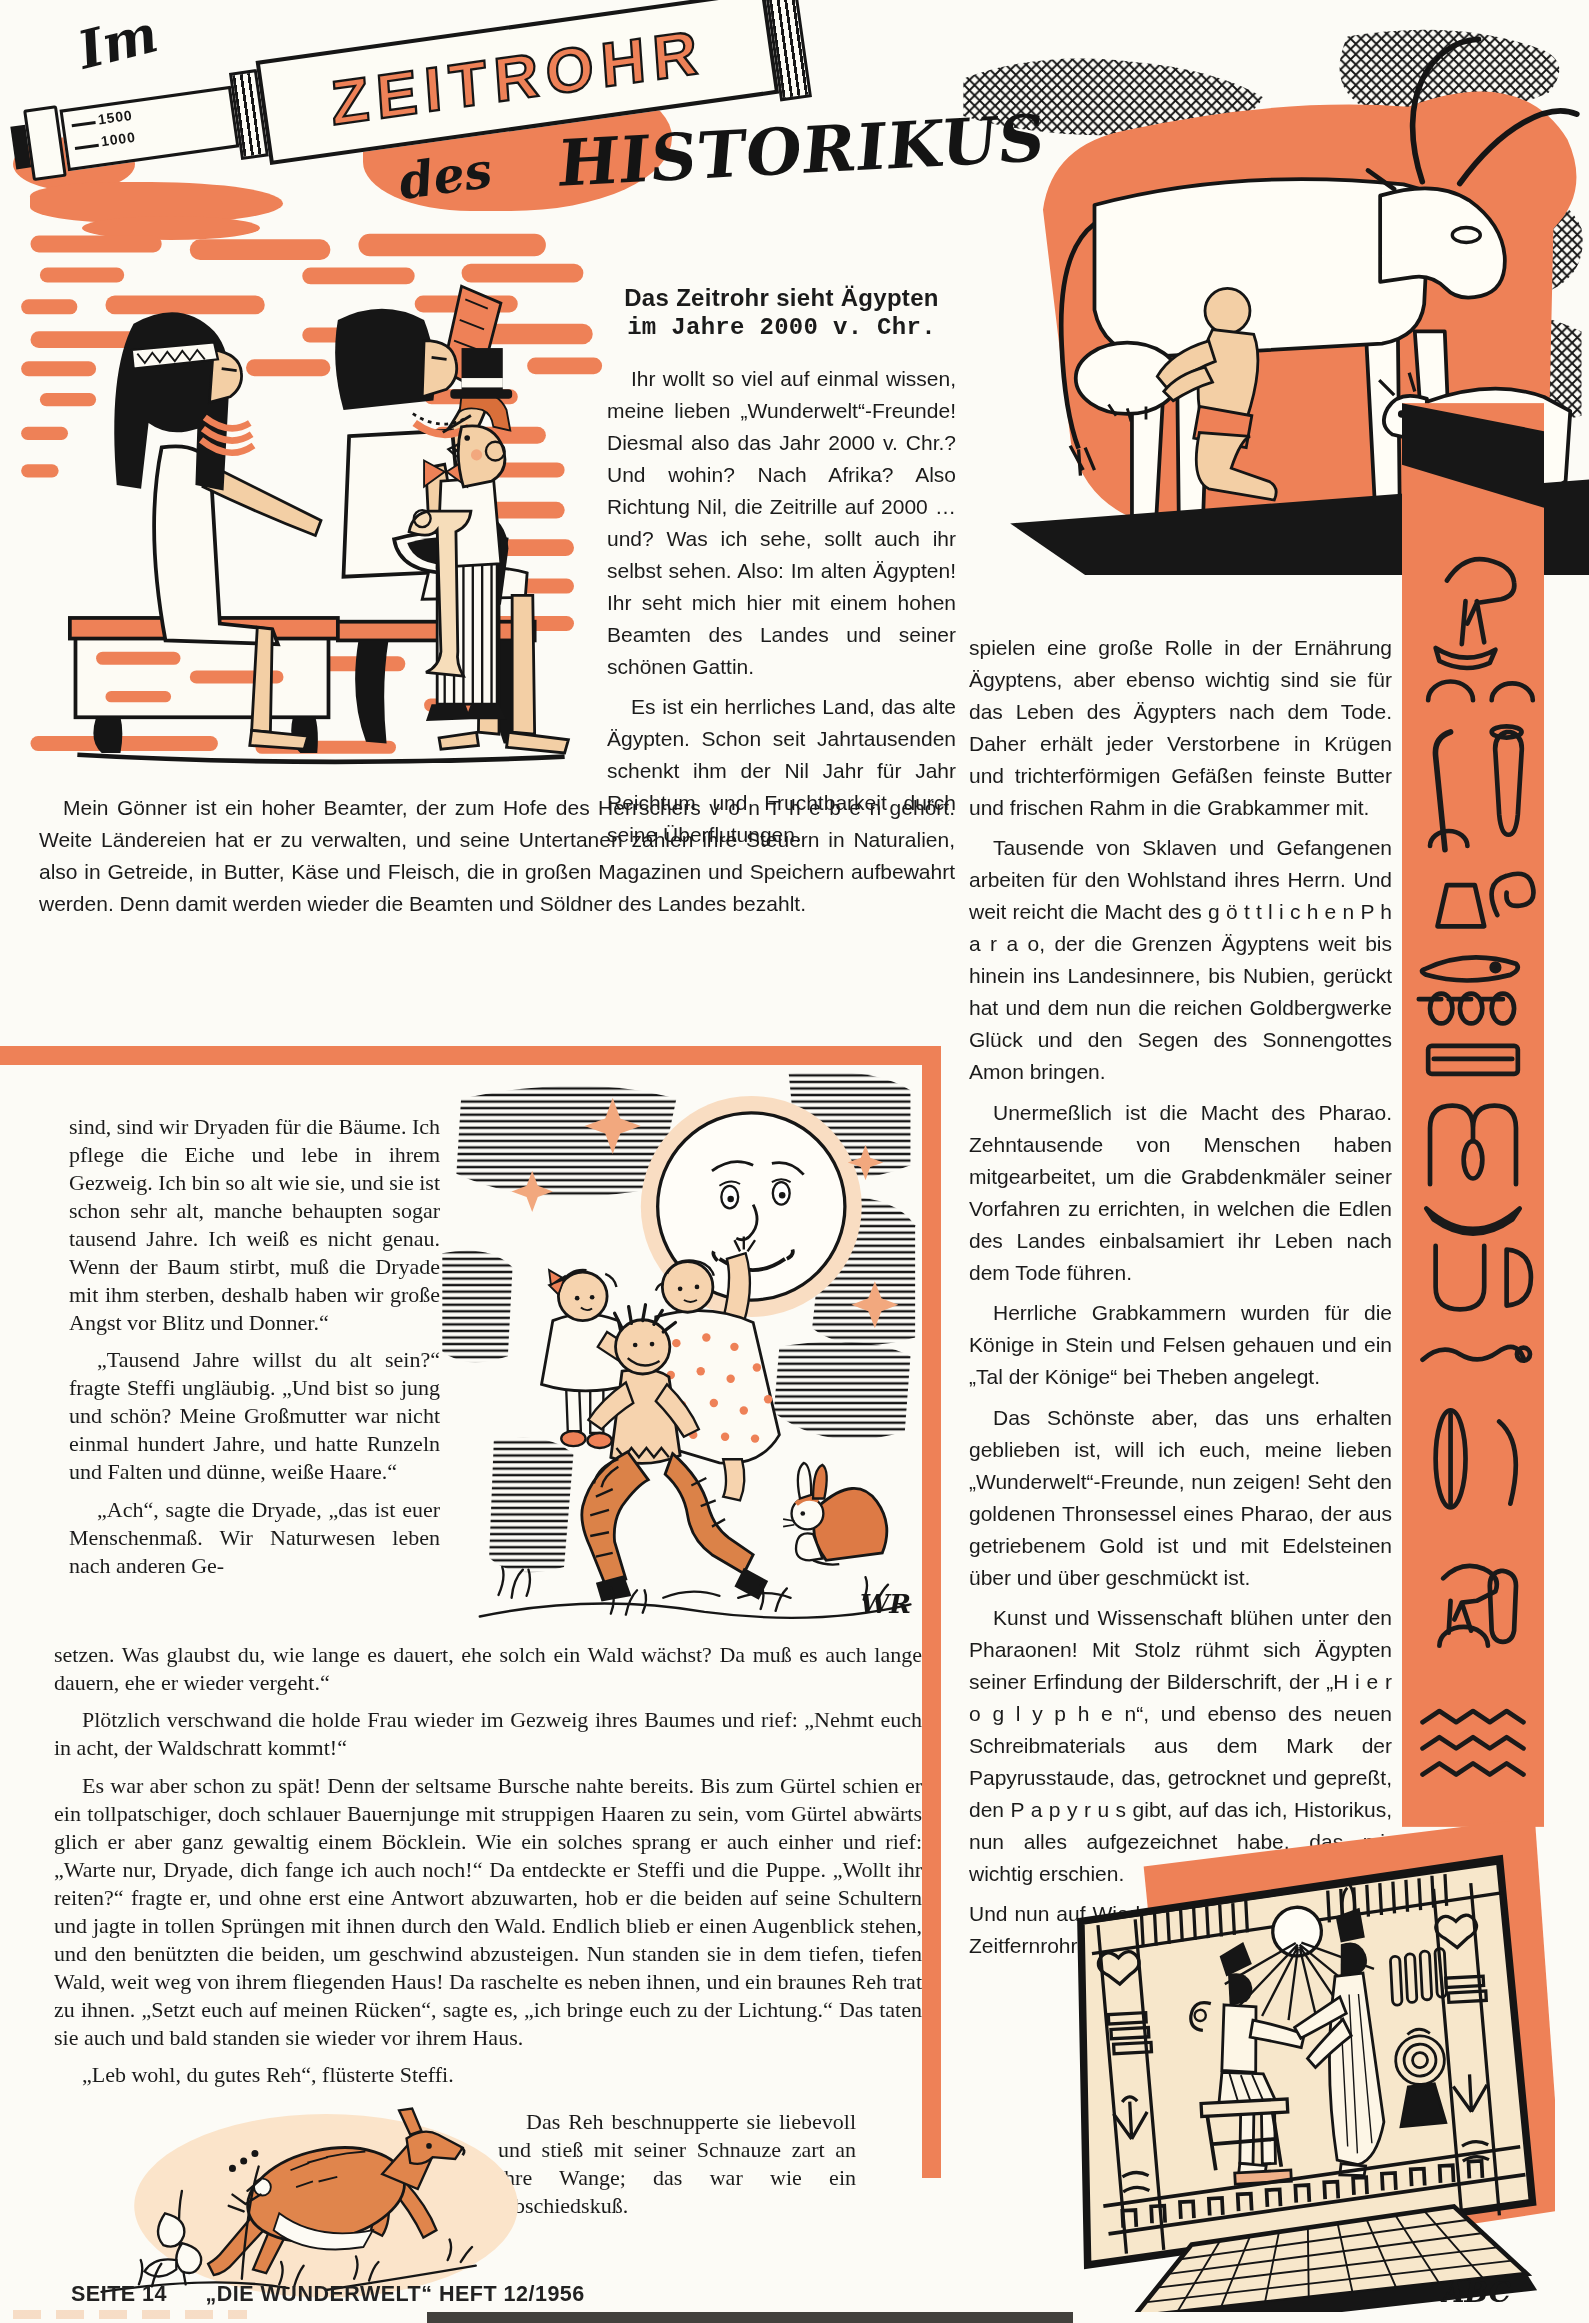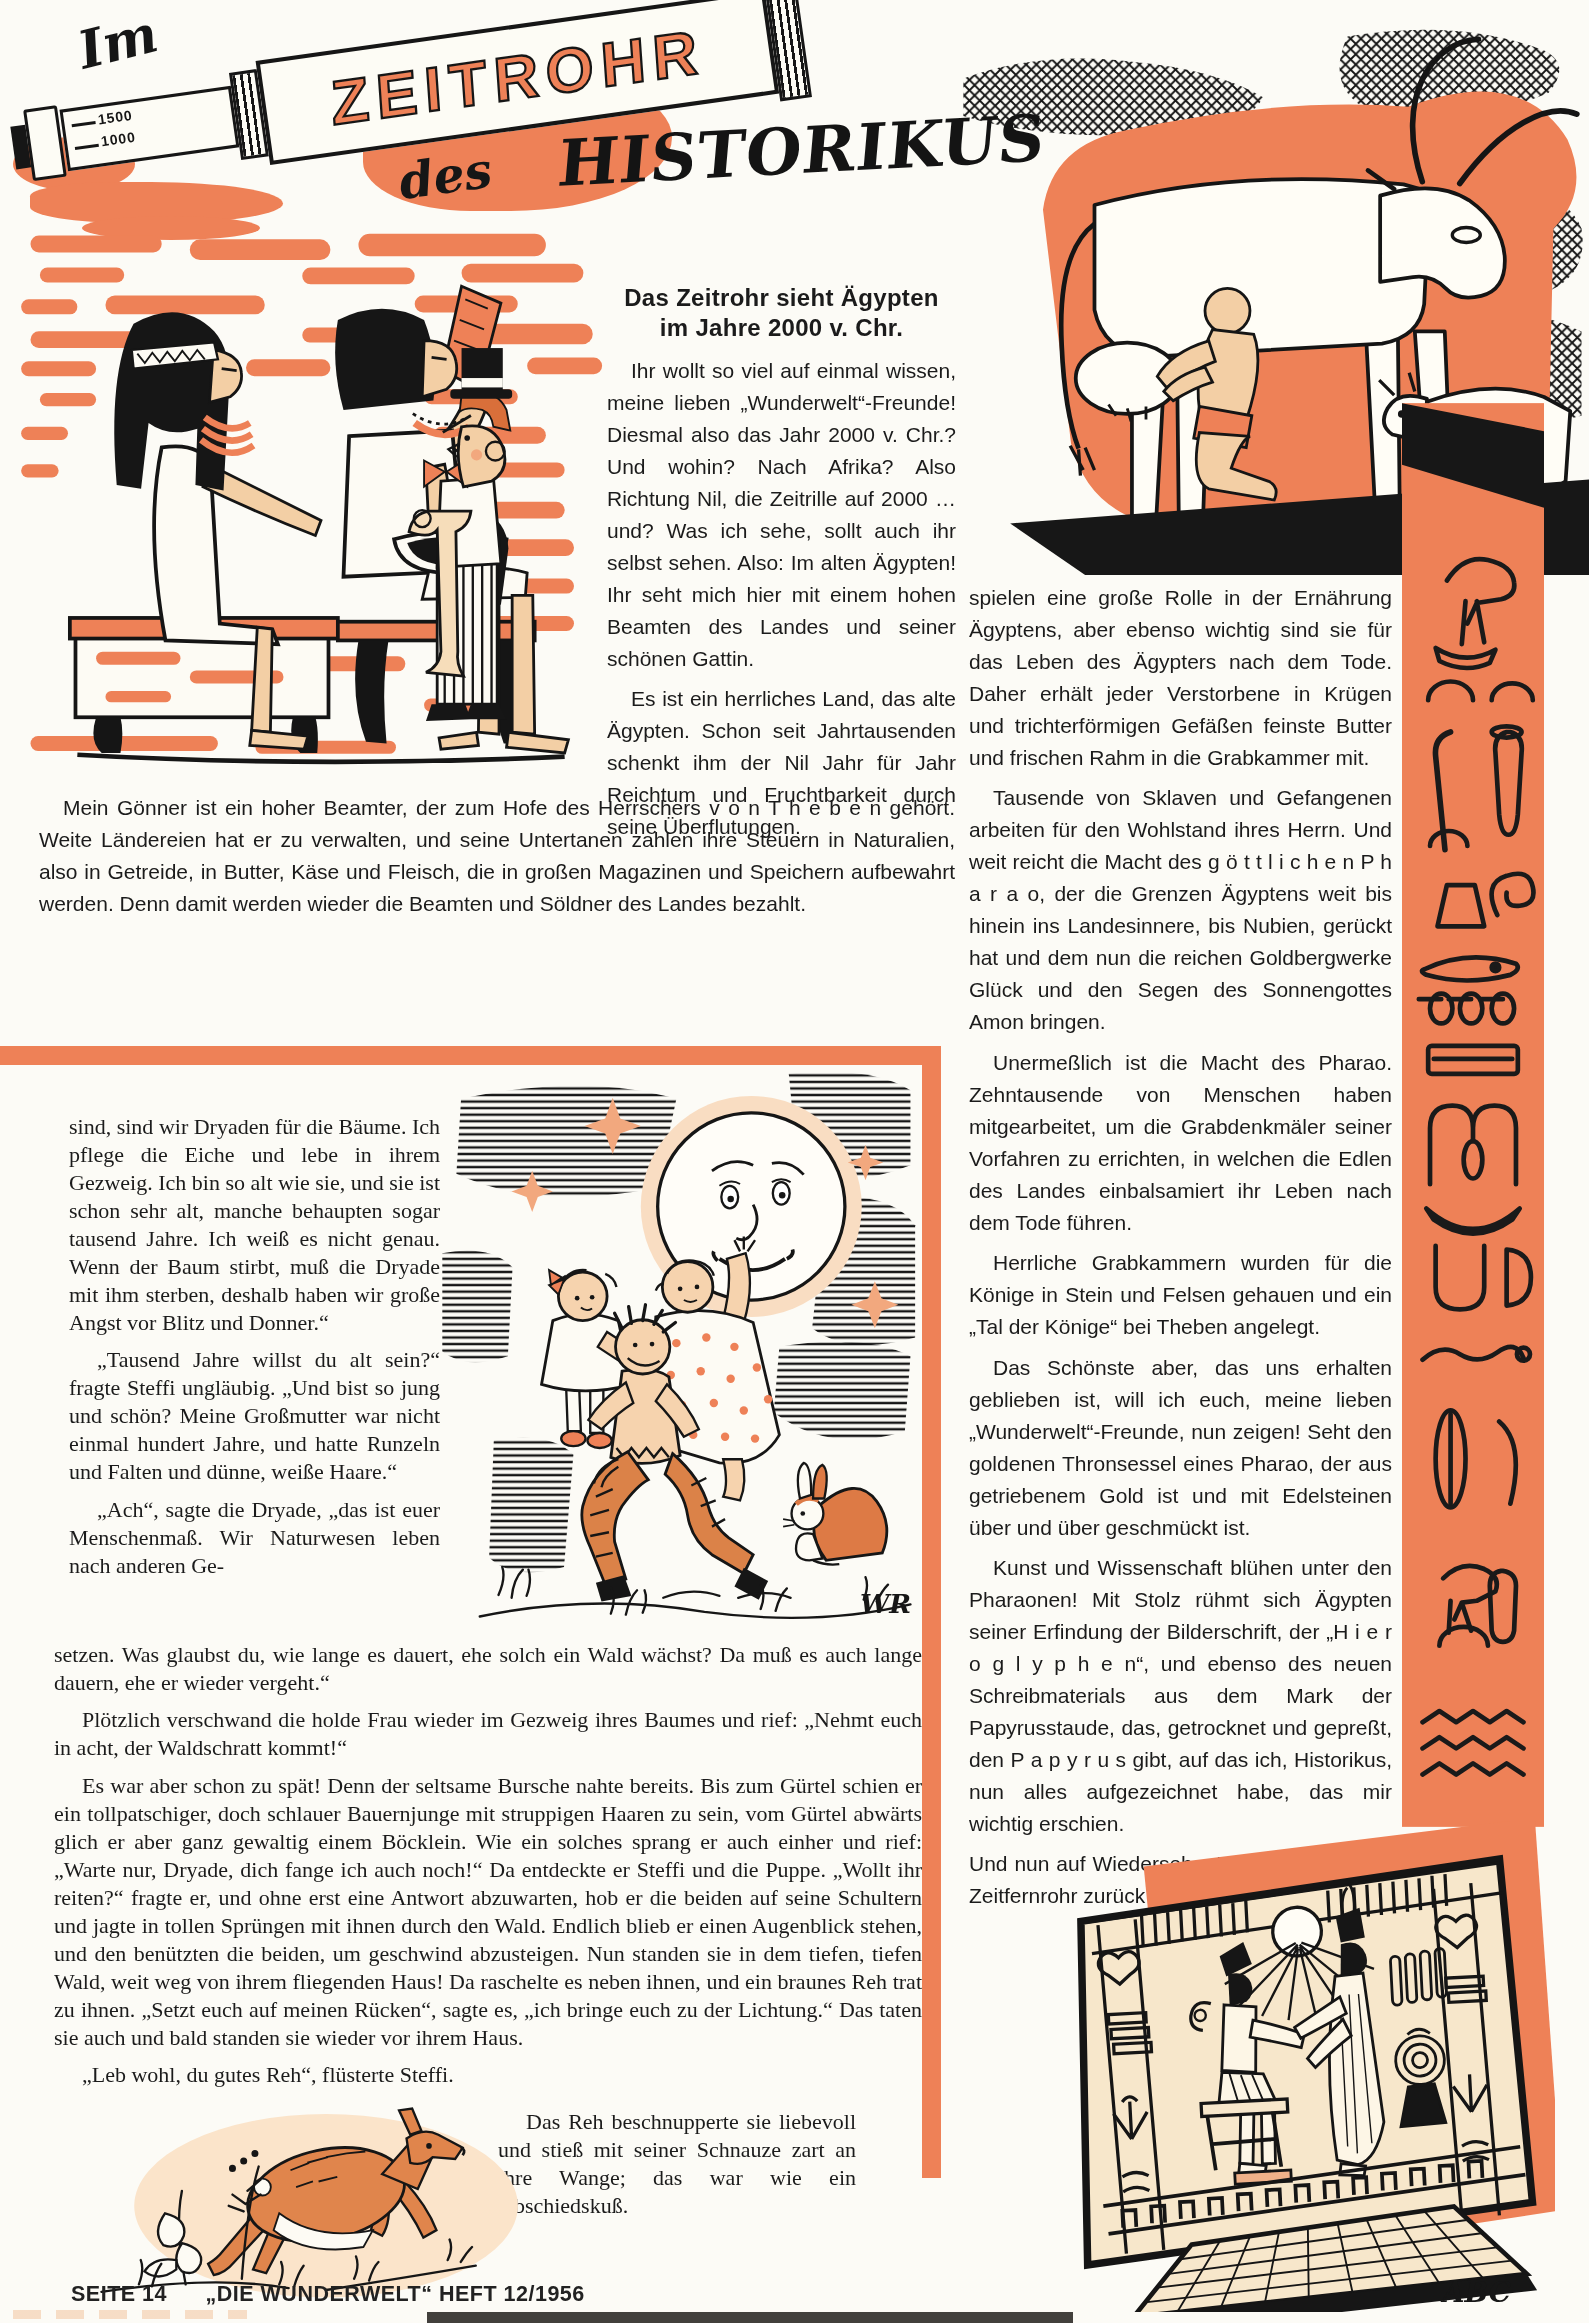--- a/index.html
+++ b/index.html
@@ -3,21 +3,21 @@
 <meta charset="utf-8">
 <style>
   html,body{margin:0;padding:0;background:#777;}
   .page{position:relative;width:1589px;height:2324px;margin:0 auto;background:#fcfbf6;overflow:hidden;
         font-family:"Liberation Sans",sans-serif;color:#1b1b1b;}
   .abs{position:absolute;}
   
   .art p{font-size:21px;line-height:32px;text-align:justify;margin:0 0 8.4px 0;}
   .art p.ind{text-indent:24px;}
   .art .heading{font-weight:bold;font-size:24px;line-height:30px;text-align:center;margin:0;letter-spacing:0.3px;}
-  .art .heading + .heading{margin-bottom:12px;}
+  .art .heading + .heading{margin-bottom:20px;font-family:Liberation Mono, monospace;}
   .art p.signoff{text-align:right;font-weight:bold;padding-right:60px;}
   
   .story p{font-family:"Liberation Serif","DejaVu Serif",serif;font-size:22px;line-height:28px;
            text-align:justify;margin:0 0 9.4px 0;}
   .story p.ind{text-indent:28px;}
   
   .bar{background:#ee8157;}
   
   .mast-blob{position:absolute;background:#ee8157;border-radius:50%;}
   .script{position:absolute;font-family:"DejaVu Serif",serif;font-style:italic;font-weight:bold;color:#161616;}
@@ -257,21 +257,21 @@
     <p class="heading">Das Zeitrohr sieht Ägypten</p>
     <p class="heading">im Jahre 2000 v. Chr.</p>
     <p class="ind">Ihr wollt so viel auf einmal wissen, meine lieben „Wunderwelt“-Freunde! Diesmal also das Jahr 2000 v. Chr.? Und wohin? Nach Afrika? Also Richtung Nil, die Zeitrille auf 2000 … und? Was ich sehe, sollt auch ihr selbst sehen. Also: Im alten Ägypten! Ihr seht mich hier mit einem hohen Beamten des Landes und seiner schönen Gattin.</p>
     <p class="ind">Es ist ein herrliches Land, das alte Ägypten. Schon seit Jahrtausenden schenkt ihm der Nil Jahr für Jahr Reichtum und Fruchtbarkeit durch seine Überflutungen.</p>
   </div>
 
   <div class="abs art" style="left:39px;top:792px;width:916px;">
     <p class="ind">Mein Gönner ist ein hoher Beamter, der zum Hofe des Herrschers v o n  T h e b e n gehört. Weite Ländereien hat er zu verwalten, und seine Untertanen zahlen ihre Steuern in Naturalien, also in Getreide, in Butter, Käse und Fleisch, die in großen Magazinen und Speichern aufbewahrt werden. Denn damit werden wieder die Beamten und Söldner des Landes bezahlt.</p>
   </div>
 
-  <div class="abs art" style="left:969px;top:582px;width:423px;">
+  <div class="abs art" style="left:969px;top:632px;width:423px;">
     <p>spielen eine große Rolle in der Ernährung Ägyptens, aber ebenso wichtig sind sie für das Leben des Ägypters nach dem Tode. Daher erhält jeder Verstorbene in Krügen und trichterförmigen Gefäßen feinste Butter und frischen Rahm in die Grabkammer mit.</p>
     <p class="ind">Tausende von Sklaven und Gefangenen arbeiten für den Wohlstand ihres Herrn. Und weit reicht die Macht des g ö t t l i c h e n  P h a r a o, der die Grenzen Ägyptens weit bis hinein ins Landesinnere, bis Nubien, gerückt hat und dem nun die reichen Goldbergwerke Glück und den Segen des Sonnengottes Amon bringen.</p>
     <p class="ind">Unermeßlich ist die Macht des Pharao. Zehntausende von Menschen haben mitgearbeitet, um die Grabdenkmäler seiner Vorfahren zu errichten, in welchen die Edlen des Landes einbalsamiert ihr Leben nach dem Tode führen.</p>
     <p class="ind">Herrliche Grabkammern wurden für die Könige in Stein und Felsen gehauen und ein „Tal der Könige“ bei Theben angelegt.</p>
     <p class="ind">Das Schönste aber, das uns erhalten geblieben ist, will ich euch, meine lieben „Wunderwelt“-Freunde, nun zeigen! Seht den goldenen Thronsessel eines Pharao, der aus getriebenem Gold ist und mit Edelsteinen über und über geschmückt ist.</p>
     <p class="ind">Kunst und Wissenschaft blühen unter den Pharaonen! Mit Stolz rühmt sich Ägypten seiner Erfindung der Bilderschrift, der „H i e r o g l y p h e n“, und ebenso des neuen Schreibmaterials aus dem Mark der Papyrusstaude, das, getrocknet und gepreßt, den P a p y r u s gibt, auf das ich, Historikus, nun alles aufgezeichnet habe, das mir wichtig erschien.</p>
     <p>Und nun auf Wiedersehen! Wir drehen unser Zeitfernrohr zurück auf das Jahr 1000!</p>
     <p class="signoff">Euer Historikus.</p>
   </div>
 

